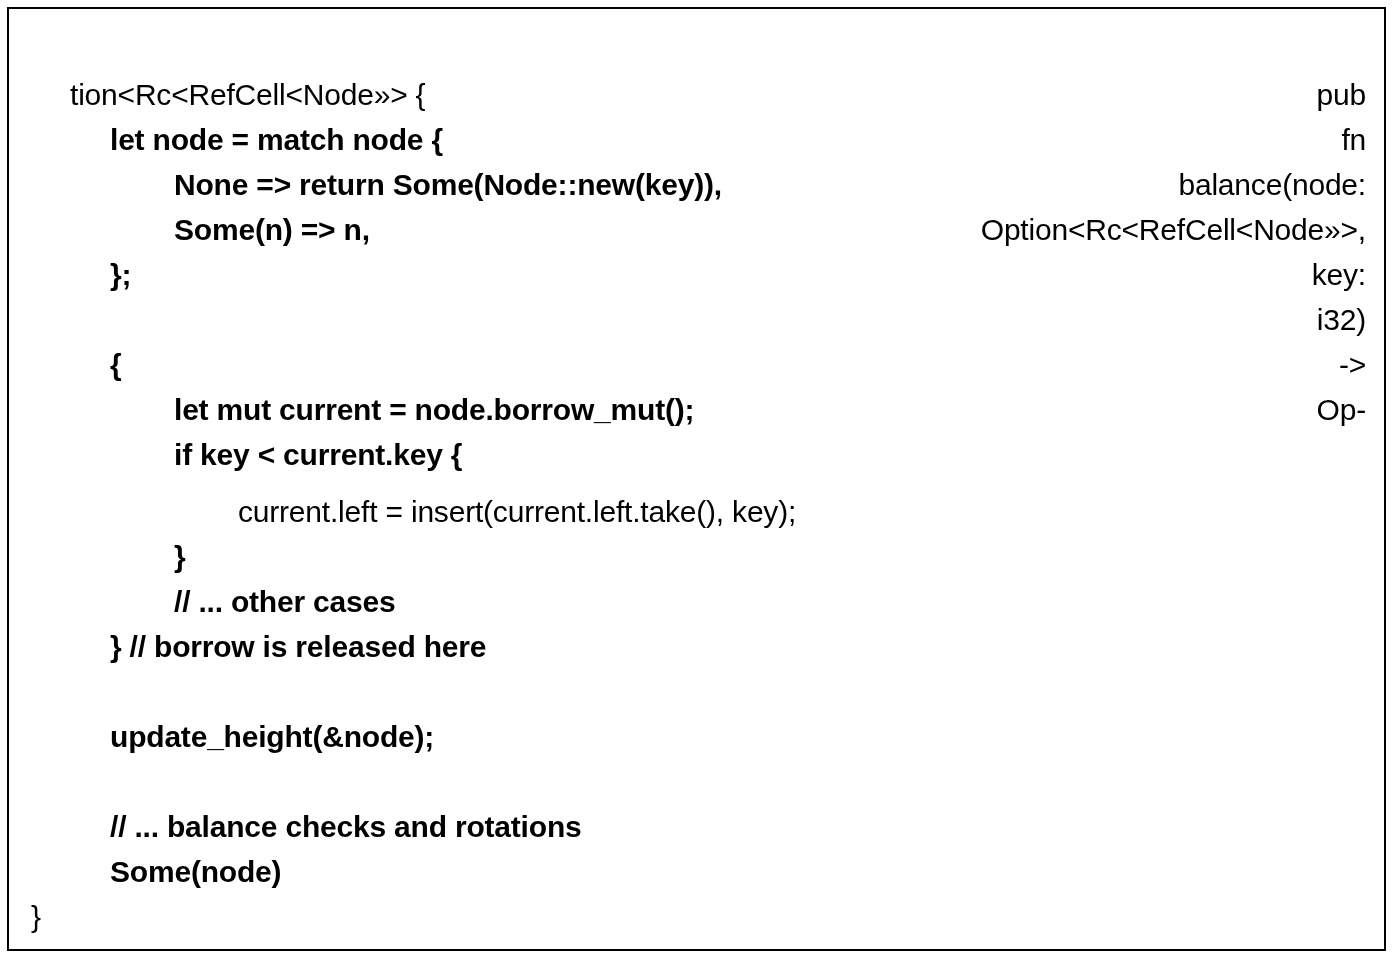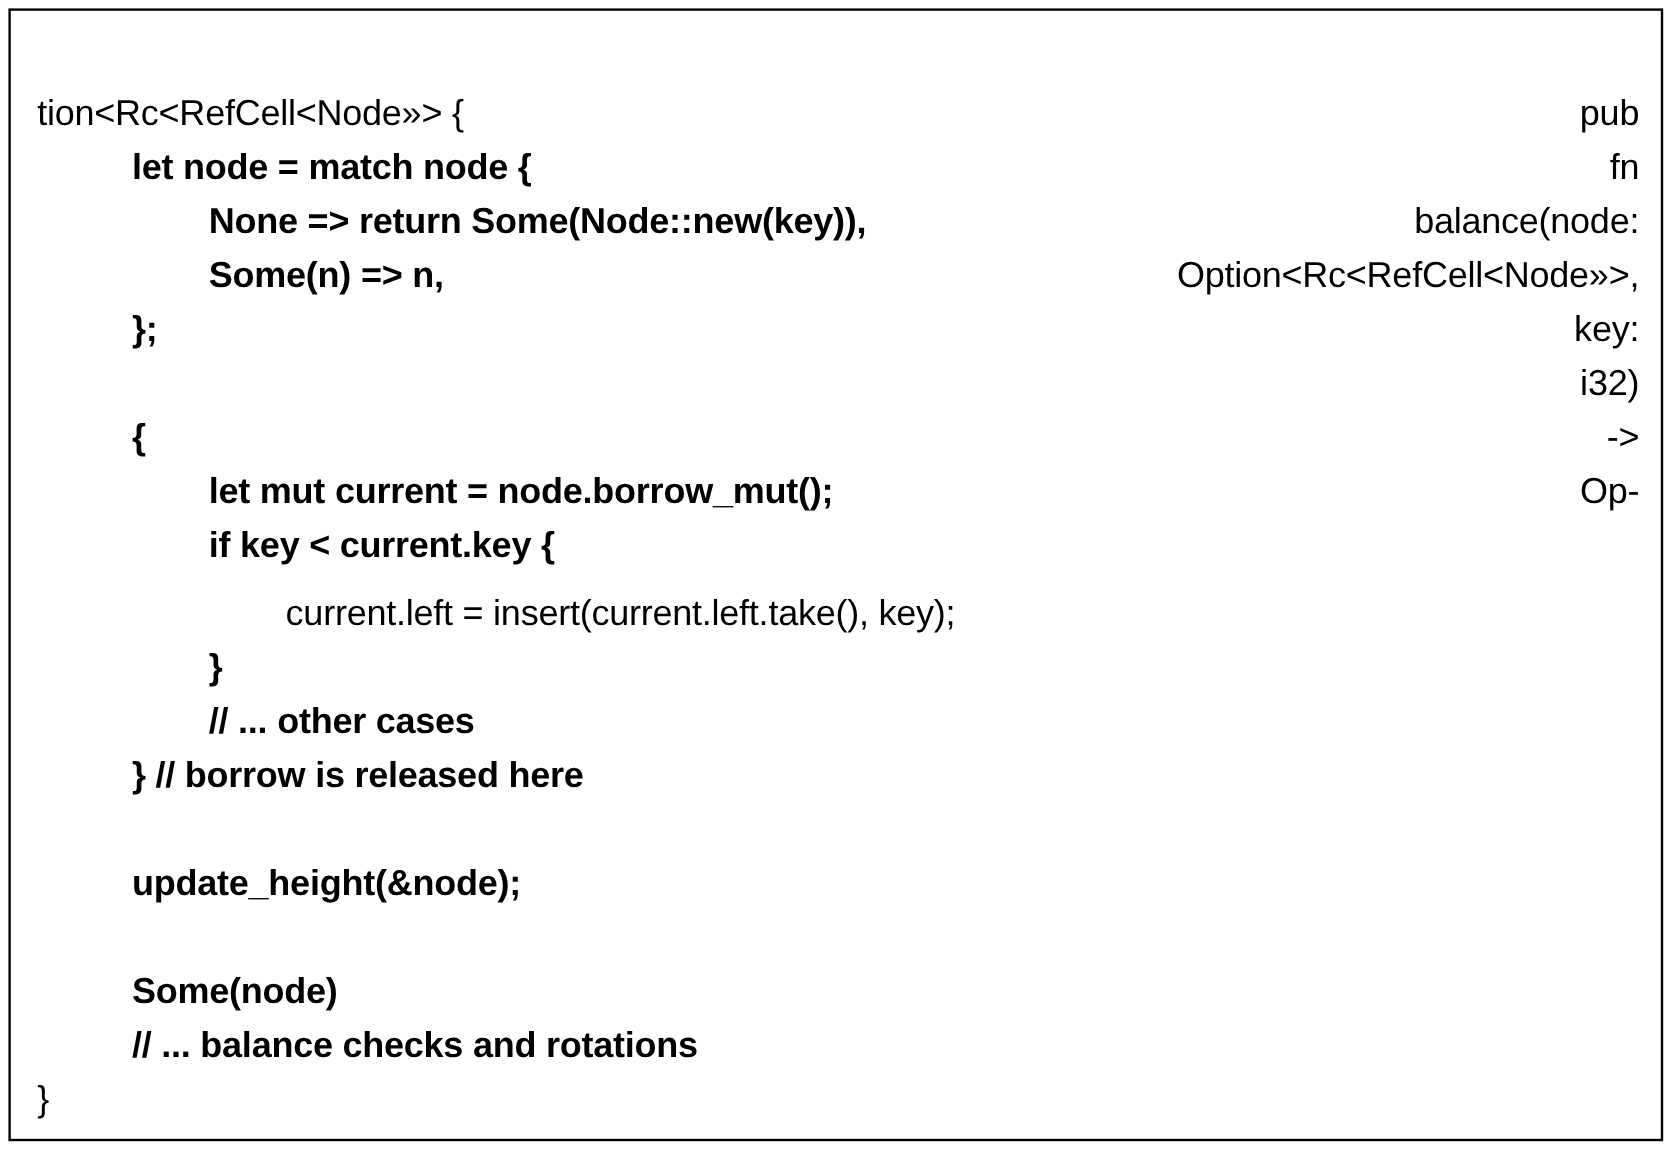--- a/index.html
+++ b/index.html
@@ -60,20 +60,21 @@
   .code-line.wrapped .just-row {
     display: block;
     text-align: justify;
     text-align-last: justify;
     height: 45px;
     line-height: 45px;
     white-space: pre;
   }
   .code-line.wrapped .just-row.last {
     text-align-last: left;
+    margin-left: 39px;
   }
   .code-line.wrapped .just-row span {
     display: inline;
   }
 
   .code-line.blank {
     height: 45px;
   }
 
   
@@ -111,19 +112,19 @@
         <div class="code-line ind-1">{</div>
         <div class="code-line ind-2">let mut current = node.borrow_mut();</div>
         <div class="code-line ind-2">if key &lt; current.key {</div>
         <div class="code-line ind-3">current.left = insert(current.left.take(), key);</div>
         <div class="code-line ind-2">}</div>
         <div class="code-line ind-2">// ... other cases</div>
         <div class="code-line ind-1">} // borrow is released here</div>
         <div class="code-line ind-0 blank"></div>
         <div class="code-line ind-1">update_height(&amp;node);</div>
         <div class="code-line ind-0 blank"></div>
+        <div class="code-line ind-1">// ... balance checks and rotations</div>
         <div class="code-line ind-1">Some(node)</div>
-        <div class="code-line ind-1">// ... balance checks and rotations</div>
         <div class="code-line ind-0">}</div>
       </div>
 
   </div>
 </div>
 
 </body></html>

